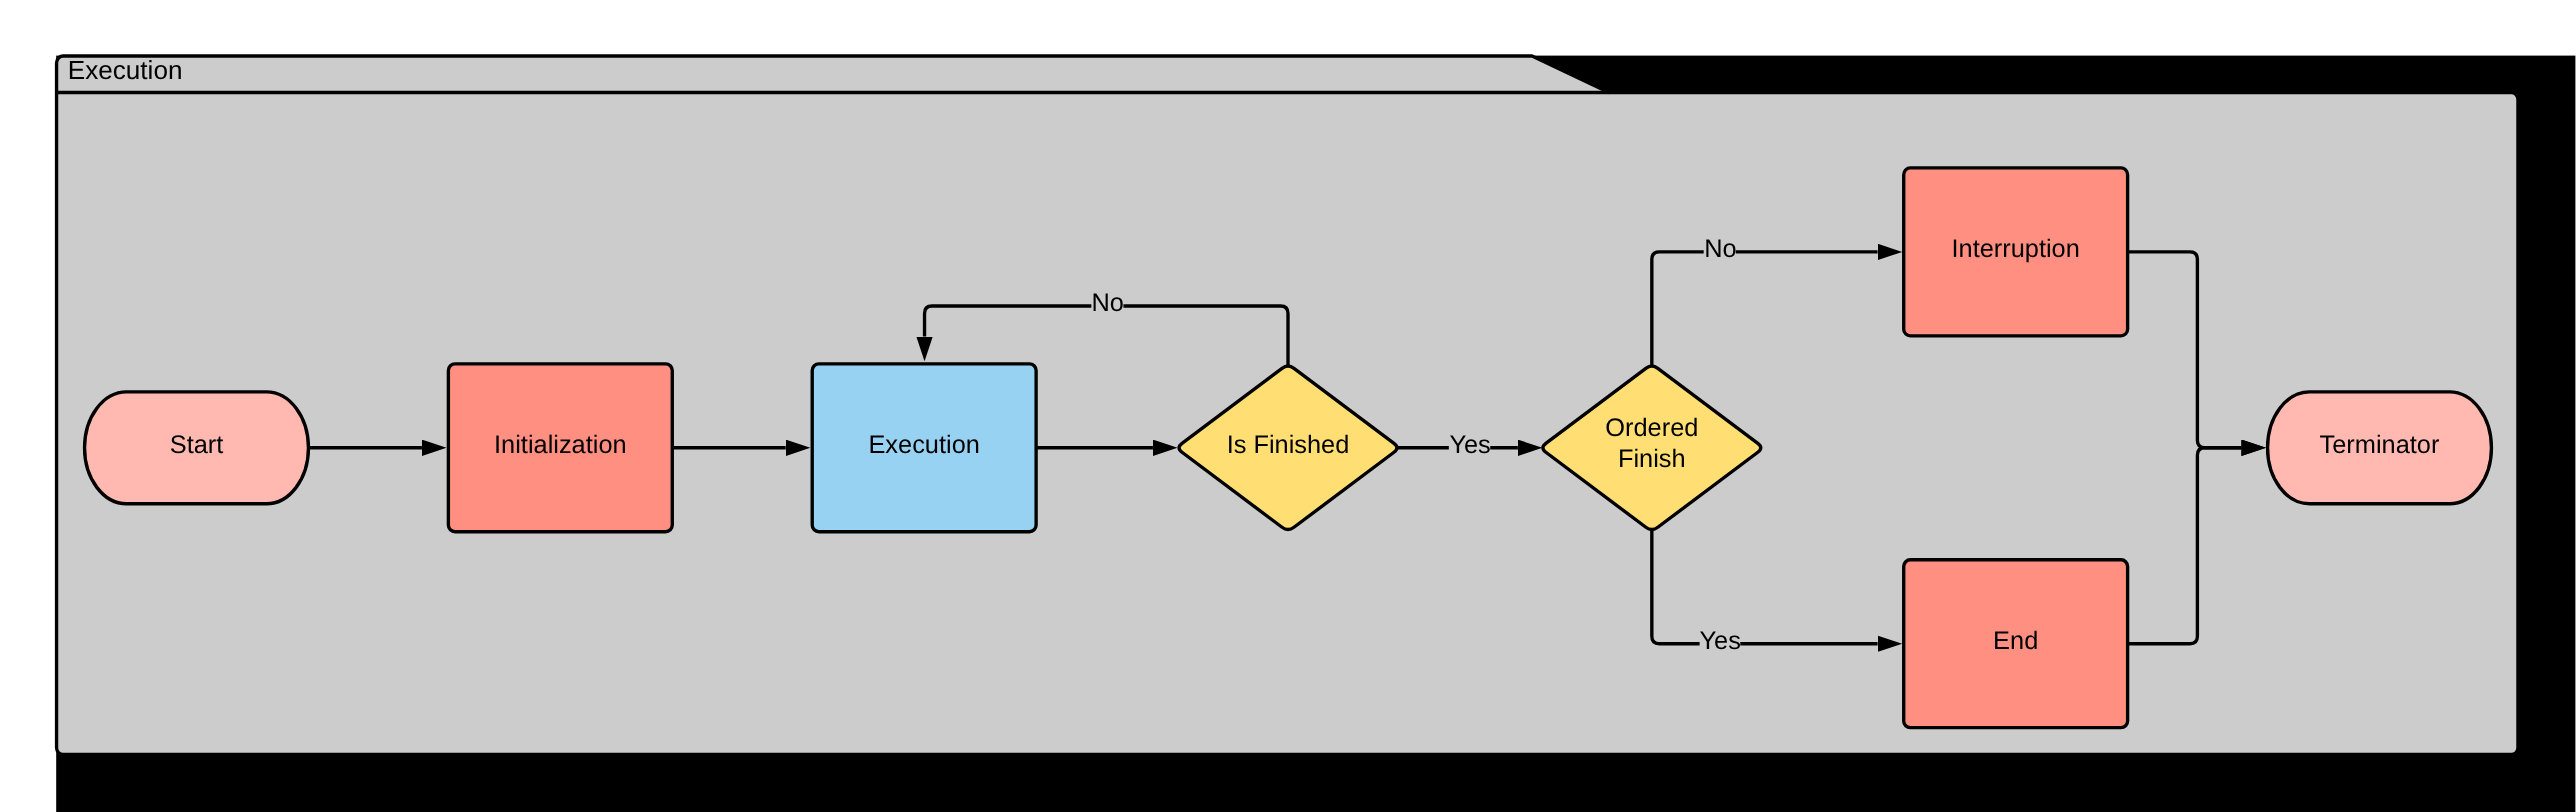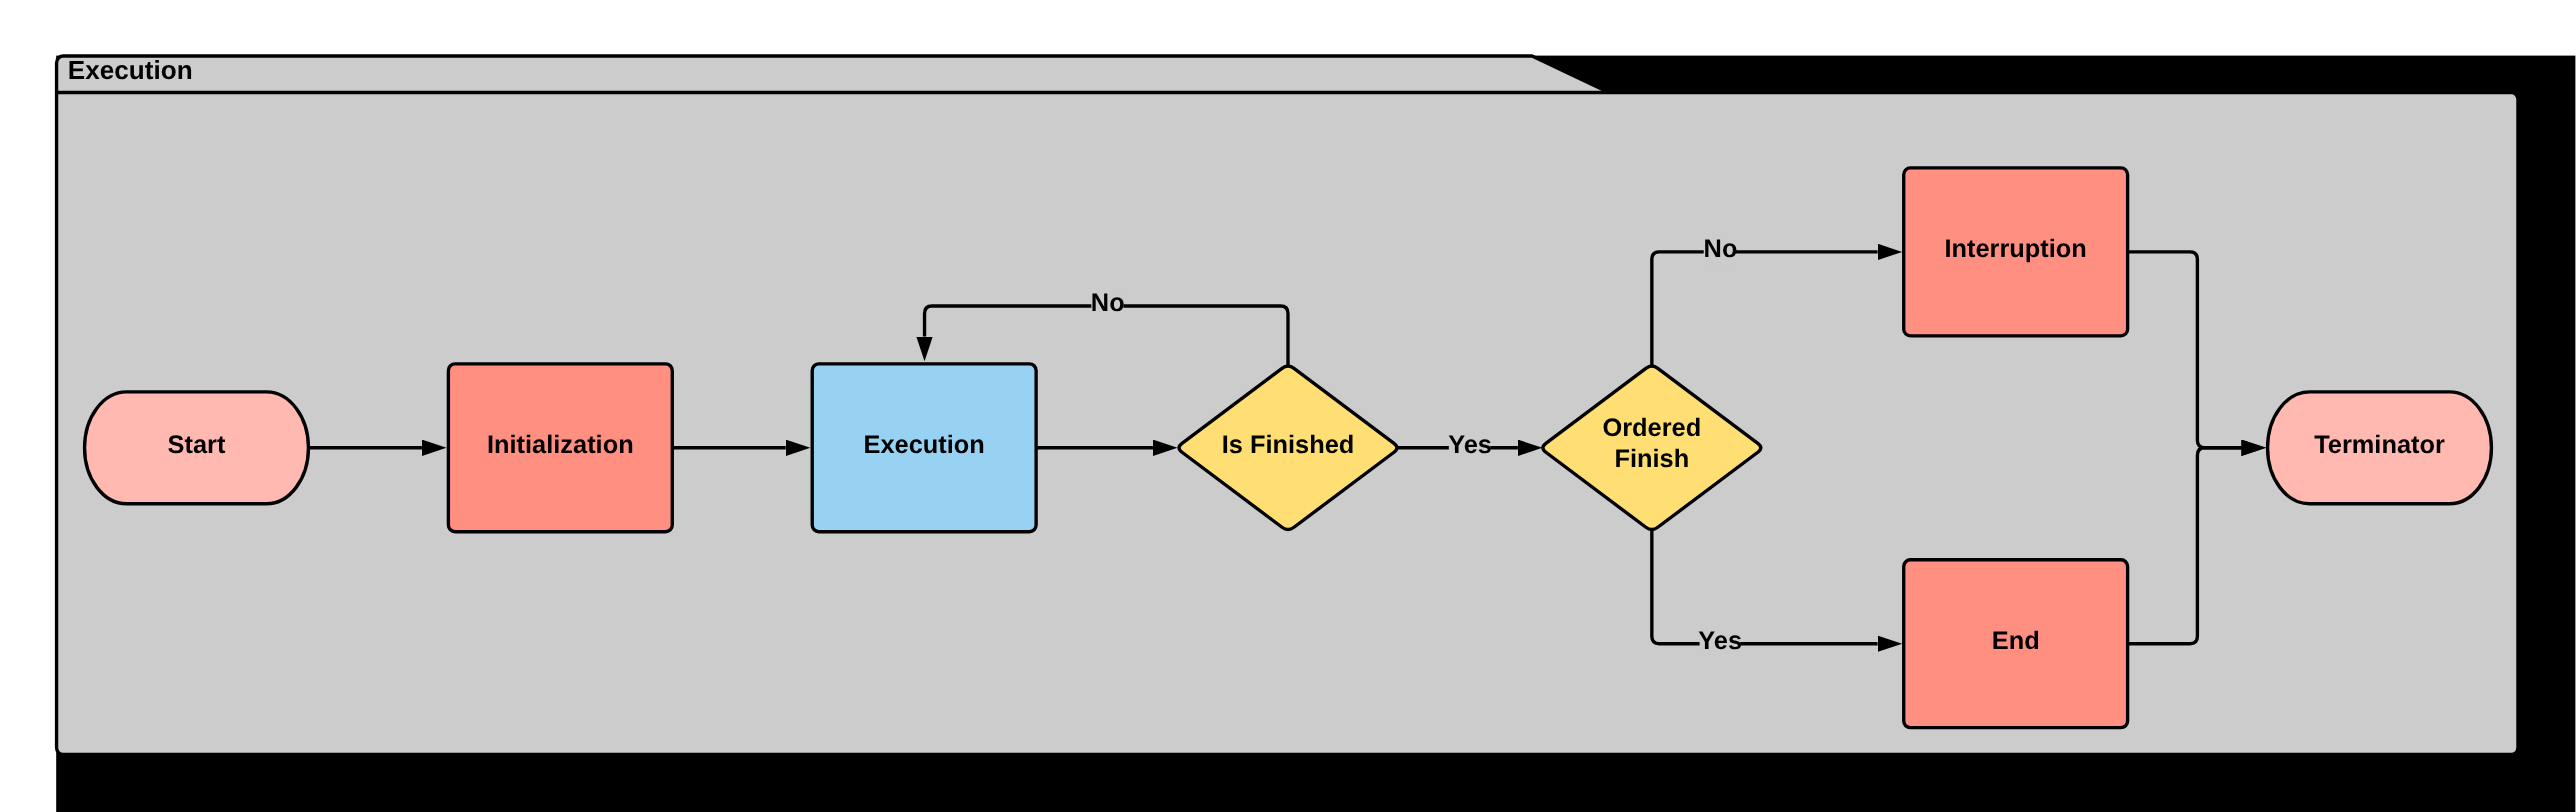--- a/index.html
+++ b/index.html
@@ -1,19 +1,19 @@
 <!DOCTYPE html>
 <html style="font-size:12px"><head>
 <meta charset="utf-8">
 <title>Execution</title>
 <style>
   html,body{margin:0;padding:0;background:#ffffff;}
   body{width:2576px;height:812px;overflow:hidden;
        font-family:"Liberation Sans",sans-serif;}
-  #stage{position:relative;width:2060px;height:812px;font-weight:bold;}
+  #stage{position:relative;width:2060px;height:812px;}
   svg#flow{display:block;position:absolute;left:0;top:0;}
   #flow text{font-family:"Liberation Sans",sans-serif;fill:#000000;font-size:34px;
             will-change:opacity;text-rendering:geometricPrecision;}
   .node-label,.edge-label{text-anchor:middle;}
   #flow text.frame-label{text-anchor:start;font-size:35px;}
   .shape{stroke:#000000;stroke-width:4.5;stroke-linejoin:round;}
   .edge{fill:none;stroke:#000000;stroke-width:4.5;stroke-linecap:butt;}
 </style>
 </head>
 <body>

